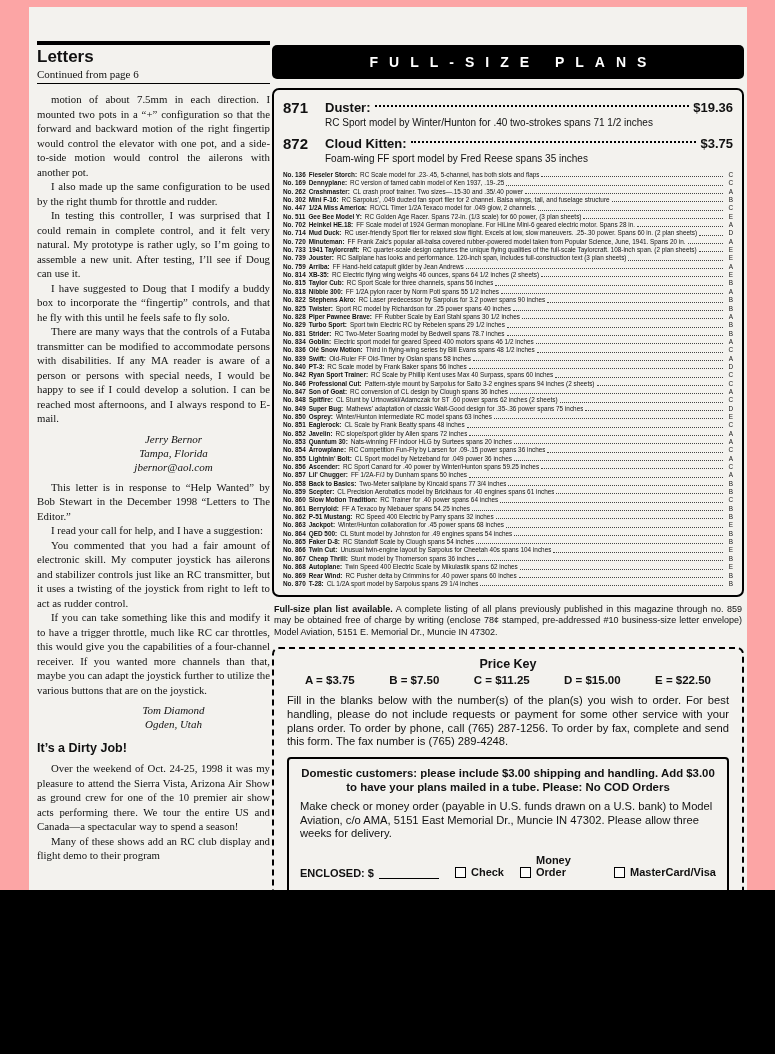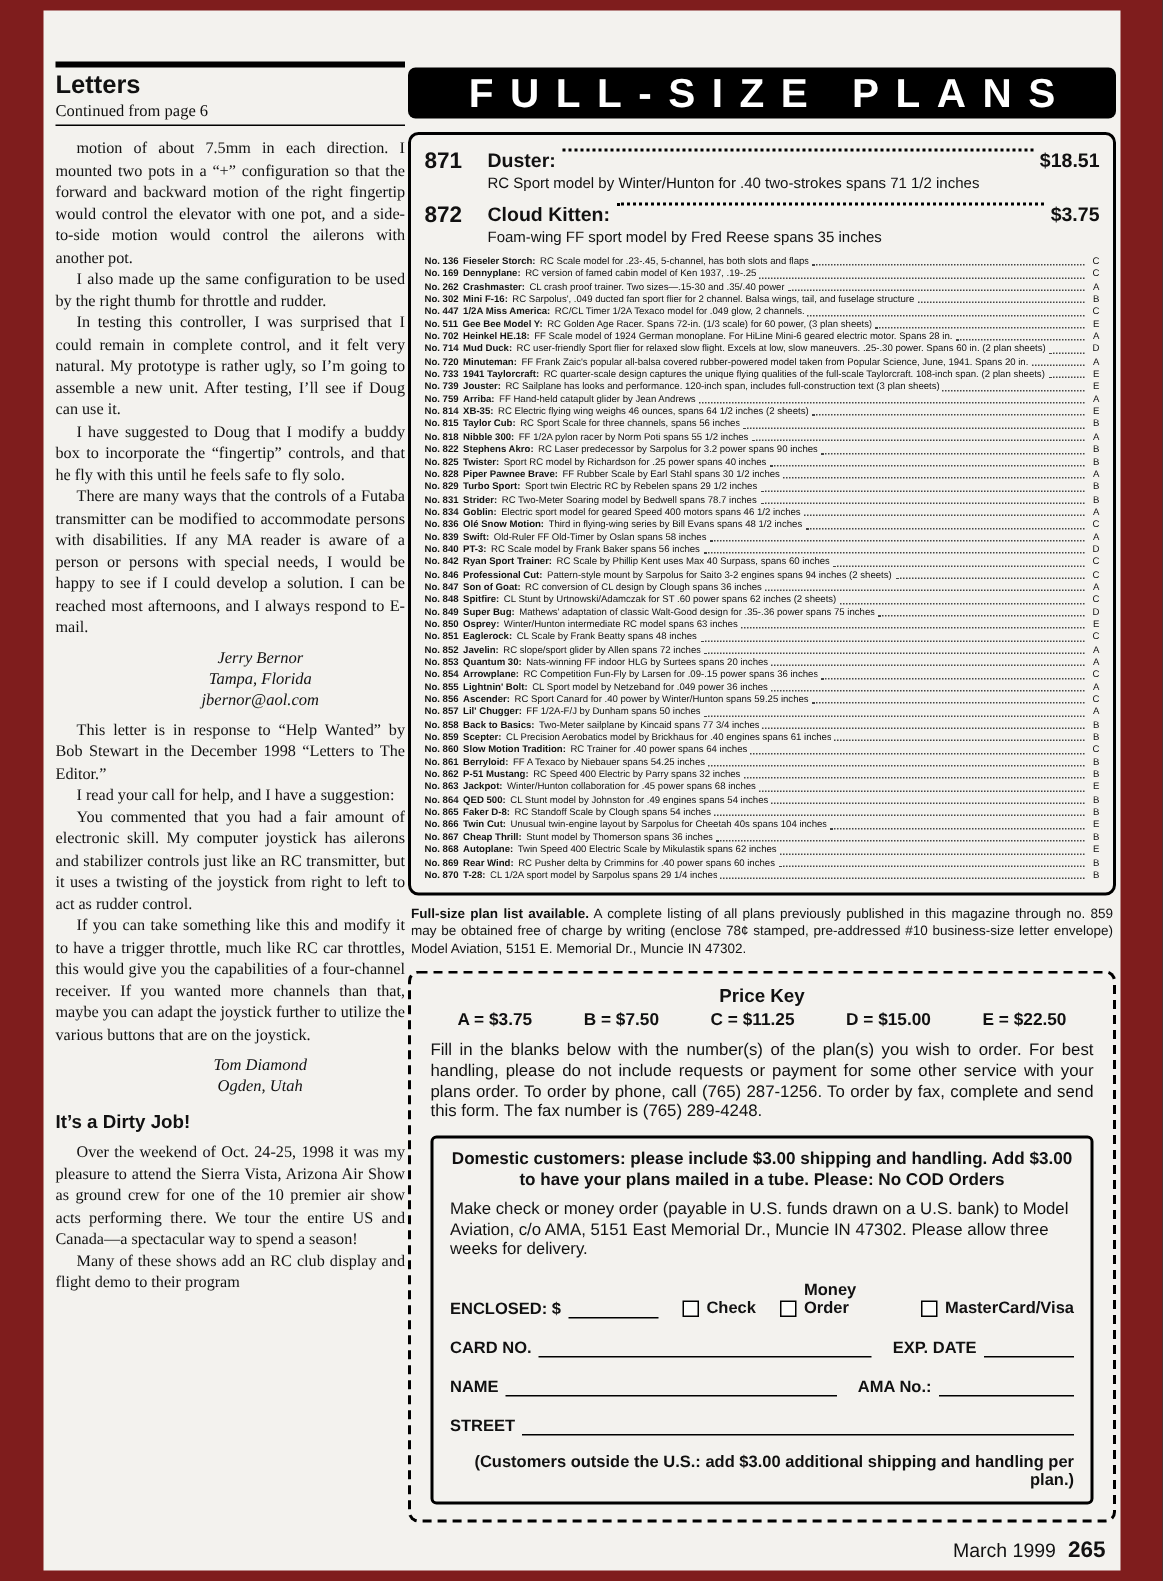--- a/index.html
+++ b/index.html
@@ -1,18 +1,18 @@
 <!DOCTYPE html>
 <html><head>
 <meta charset="utf-8">
 <style>
   * { box-sizing: border-box; }
   html,body { margin:0; padding:0; background:#000; }
   .scan {
-    position:relative; width:775px; height:1054px; background:#7f1d1d;
+    position:relative; width:775px; height:890px; background:#fca5a5;
     font-family:"Liberation Serif", serif; color:#111; overflow:hidden;
   }
   .sheet {
     position:absolute; left:29px; top:7px; width:718px; height:1040px;
     background:#f3f2ee;
   }
 
   
   .left-col { position:absolute; left:8px; top:34px; width:233px; }
   .rule-thick { border-top:4px solid #000; margin-bottom:2px; }
@@ -21,25 +21,25 @@
   .letters-cont  { font-size:11px; margin-top:1px; }
   .body p { font-size:10.8px; line-height:14.5px; text-align:justify; text-indent:14px; margin:0; }
   .sig { text-align:center; font-style:italic; font-size:11px; line-height:14px; margin:6px 0 6px 40px; }
   .letters-h2 { font-family:"Liberation Sans", sans-serif; font-weight:bold; font-size:12.5px; margin:10px 0 6px 0; }
 
   
   .right-col { position:absolute; left:243px; top:38px; width:472px; font-family:"Liberation Sans", sans-serif; }
   .plans-header {
     background:#000; color:#fff; height:34px; border-radius:5px;
     display:flex; align-items:center; justify-content:center;
-    font-weight:bold; font-size:27px; letter-spacing:11px; padding-left:11px;
+    font-weight:bold; font-size:14px; letter-spacing:11px; padding-left:11px;
   }
   .plans-box { border:2px solid #000; border-radius:7px; margin-top:9px; padding:9px 9px 7px 9px; }
   .feat { margin-bottom:7px; }
-  .feat-top { display:flex; align-items:flex-start; font-weight:bold; }
+  .feat-top { display:flex; align-items:center; font-weight:bold; }
   .feat-num { width:42px; font-size:15px; }
   .feat-title { font-size:13px; }
   .feat-dots { flex:1; border-bottom:2px dotted #000; margin:0 4px 3px 4px; }
   .feat-price { font-size:13px; }
   .feat-desc { margin-left:42px; font-size:10px; margin-top:1px; }
 
   .plan-list { margin-top:6px; }
   .plan-row { display:flex; align-items:baseline; font-size:6.4px; line-height:8.35px; white-space:nowrap; }
   .pnum { font-weight:bold; margin-right:3px; flex:0 0 auto; }
   .ptitle { font-weight:bold; margin-right:3px; flex:0 0 auto; }
@@ -127,21 +127,21 @@
       </div>
 
       <div class="plans-box">
         <div>
 
         <div class="feat">
             <div class="feat-top">
               <span class="feat-num">871</span>
               <span class="feat-title">Duster:</span>
               <span class="feat-dots"></span>
-              <span class="feat-price">$18.51</span>
+              <span class="feat-price">$19.36</span>
             </div>
             <div class="feat-desc">RC Sport model by Winter/Hunton for .40 two-strokes spans 71 1/2 inches</div>
           </div>
             <div class="feat">
             <div class="feat-top">
               <span class="feat-num">872</span>
               <span class="feat-title">Cloud Kitten:</span>
               <span class="feat-dots"></span>
               <span class="feat-price">$3.75</span>
             </div>

